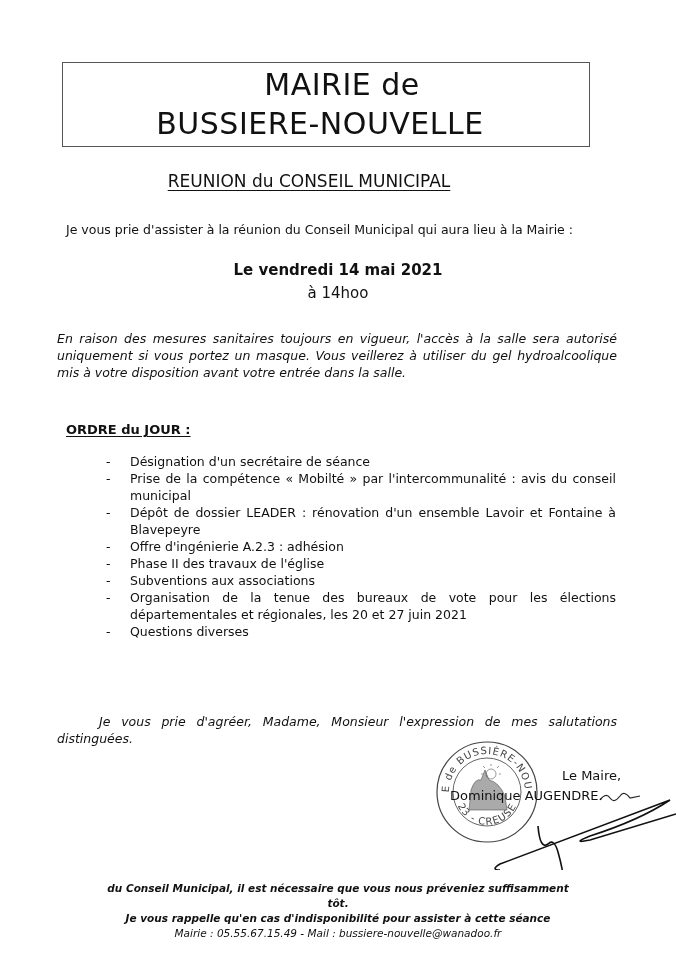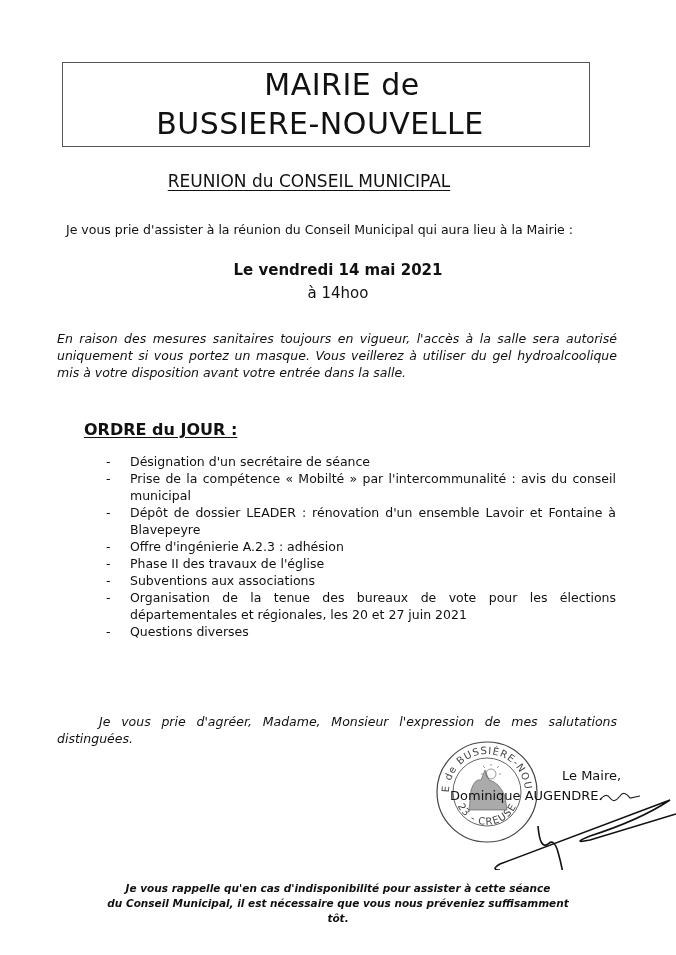--- a/index.html
+++ b/index.html
@@ -15,22 +15,22 @@
   .subtitle { left: 0; width: 618px; top: 170px; text-align: center;
               font-size: 17px; line-height: 22px; }
   .subtitle span { text-decoration: underline; text-underline-offset: 3px; }
   .intro { left: 66px; top: 221px; font-size: 12.5px; line-height: 18px; }
   .date { left: 0; width: 676px; top: 260px; text-align: center;
           font-size: 15px; font-weight: bold; line-height: 20px; }
   .time { left: 0; width: 676px; top: 283px; text-align: center;
           font-size: 15px; line-height: 20px; }
   .notice { left: 57px; top: 330px; width: 560px; font-size: 12.5px; line-height: 17px;
             font-style: italic; text-align: justify; }
-  .ordre { left: 66px; top: 421px; font-size: 16px; font-weight: bold; line-height: 18px;
-           text-decoration: underline; text-underline-offset: 2px; margin-left: 18px; }
+  .ordre { left: 66px; top: 421px; font-size: 13px; font-weight: bold; line-height: 18px;
+           text-decoration: underline; text-underline-offset: 2px; }
   .agenda { left: 104px; top: 453px; width: 512px; margin: 0; padding: 0; list-style: none;
             font-size: 12.5px; line-height: 17px; }
   .agenda li { position: relative; padding-left: 26px; text-align: justify; margin: 0; }
   .agenda li .dash { position: absolute; left: 2px; top: 0; }
   .closing { left: 57px; top: 713px; width: 560px; font-size: 12.5px; line-height: 17px;
              font-style: italic; text-align: justify; text-indent: 42px; }
   .stamp { left: 435px; top: 740px; width: 104px; height: 104px; }
   .maire-title { left: 562px; top: 767px; font-size: 13px; line-height: 17px; }
   .maire-name { left: 450px; top: 787px; font-size: 13px; line-height: 17px; text-align: right; }
   .signature { left: 420px; top: 740px; width: 256px; height: 130px; }
@@ -95,15 +95,16 @@
 <svg class="abs signature" viewBox="0 0 256 130">
   <path d="M 80 130 Q 70 130 80 124 L 250 60 Q 220 80 170 96 Q 150 104 170 100 L 256 74" fill="none" stroke="#111" stroke-width="1.6"></path>
   <path d="M 118 86 Q 120 110 128 104 Q 134 98 138 112 Q 142 126 144 140" fill="none" stroke="#111" stroke-width="1.6"></path>
   <path d="M 180 60 Q 186 52 190 58 Q 194 64 200 56 Q 204 50 210 58 L 220 56" fill="none" stroke="#222" stroke-width="1.2"></path>
 </svg>
 
 <div class="abs maire-title">Le Maire,</div>
 <div class="abs maire-name">Dominique AUGENDRE.</div>
 
 <div class="abs footer">
+  <div class="b">du Conseil Municipal, il est nécessaire que vous nous préveniez suffisamment tôt.</div>
   <div class="b">Je vous rappelle qu'en cas d'indisponibilité pour assister à cette séance</div>
-  <div class="b">du Conseil Municipal, il est nécessaire que vous nous préveniez suffisamment tôt.</div>
+  <div class="contact">Mairie : 05.55.67.15.49 - Mail : bussiere-nouvelle@wanadoo.fr</div>
 </div>
 
 </body></html>

